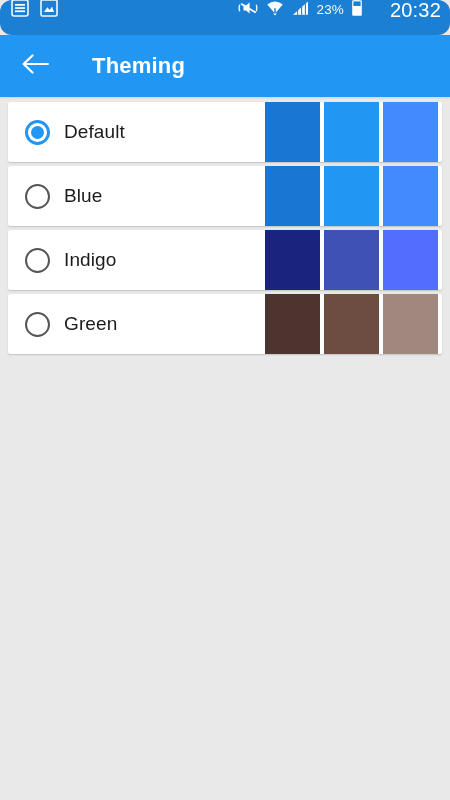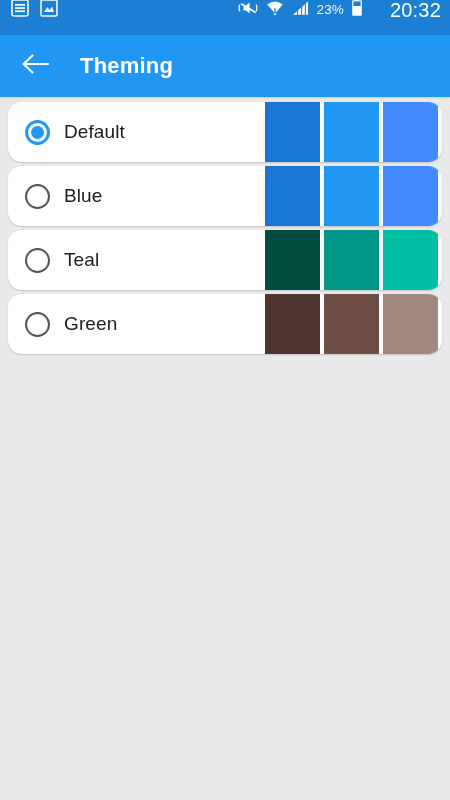--- a/index.html
+++ b/index.html
@@ -10,20 +10,21 @@
     -webkit-font-smoothing:antialiased;
   }
 
   
   .statusbar{
     height:35px; width:100%;
     background:#1B7FD4;
     display:flex; align-items:center;
     padding:0 9px 16px 11px;
     color:#ffffff;
+    border-radius:12px;
   }
   .sb-left{ display:flex; align-items:center; gap:11px; }
   .sb-spacer{ flex:1; }
   .sb-right{ display:flex; align-items:center; gap:7px; }
 
   .ic{ display:block; }
   .sb-pct{
     font-size:13.5px; letter-spacing:0.1px;
     color:#ffffff; opacity:.97; font-weight:400;
   }
@@ -43,37 +44,37 @@
   }
   .back-btn{
     width:34px; height:34px;
     display:flex; align-items:center; justify-content:center;
     cursor:pointer; flex:0 0 auto;
   }
   .appbar-title{
     color:#ffffff;
     font-size:22px; font-weight:700;
     letter-spacing:0.2px;
-    margin-left:28px;
+    margin-left:40px;
   }
 
   
   .list{
     width:100%;
     height:703px;
     overflow:hidden;
     padding:5px 0 0 0;
     background:#E9E9E9;
   }
   .card{
     position:relative;
     height:60px;
     margin:0 8px 4px 8px;
     background:#FFFFFF;
-    border-radius:14px;
+    border-radius:2px;
     box-shadow:0 1px 1.5px rgba(0,0,0,.17);
     display:flex; align-items:center;
     overflow:hidden;
     cursor:pointer;
   }
   .radio{
     flex:0 0 auto;
     width:25px; height:25px;
     margin-left:17px;
     border-radius:50%;
@@ -198,25 +199,25 @@
       <div class="radio"></div>
       <div class="card-label">Blue</div>
       <div class="swatches">
         <div class="swatch" style="background: rgb(25, 118, 210);"></div>
         <div class="swatch" style="background: rgb(33, 150, 243);"></div>
         <div class="swatch" style="background: rgb(68, 138, 255);"></div>
       </div>
     </div>
     <div class="card">
       <div class="radio"></div>
-      <div class="card-label">Teal</div>
-      <div class="swatches">
-        <div class="swatch" style="background: rgb(0, 77, 64);"></div>
-        <div class="swatch" style="background: rgb(0, 150, 136);"></div>
-        <div class="swatch" style="background: rgb(0, 191, 165);"></div>
+      <div class="card-label">Indigo</div>
+      <div class="swatches">
+        <div class="swatch" style="background: rgb(26, 35, 126);"></div>
+        <div class="swatch" style="background: rgb(63, 81, 181);"></div>
+        <div class="swatch" style="background: rgb(83, 109, 254);"></div>
       </div>
     </div>
     <div class="card">
       <div class="radio"></div>
       <div class="card-label">Green</div>
       <div class="swatches">
         <div class="swatch" style="background: rgb(78, 52, 46);"></div>
         <div class="swatch" style="background: rgb(109, 76, 65);"></div>
         <div class="swatch" style="background: rgb(161, 136, 127);"></div>
       </div>

